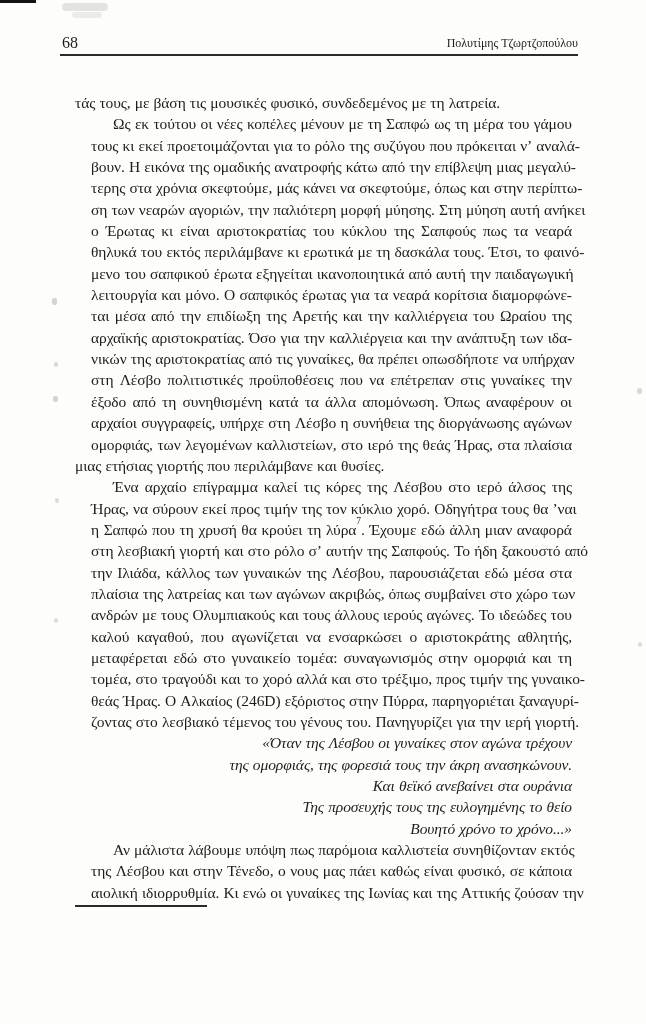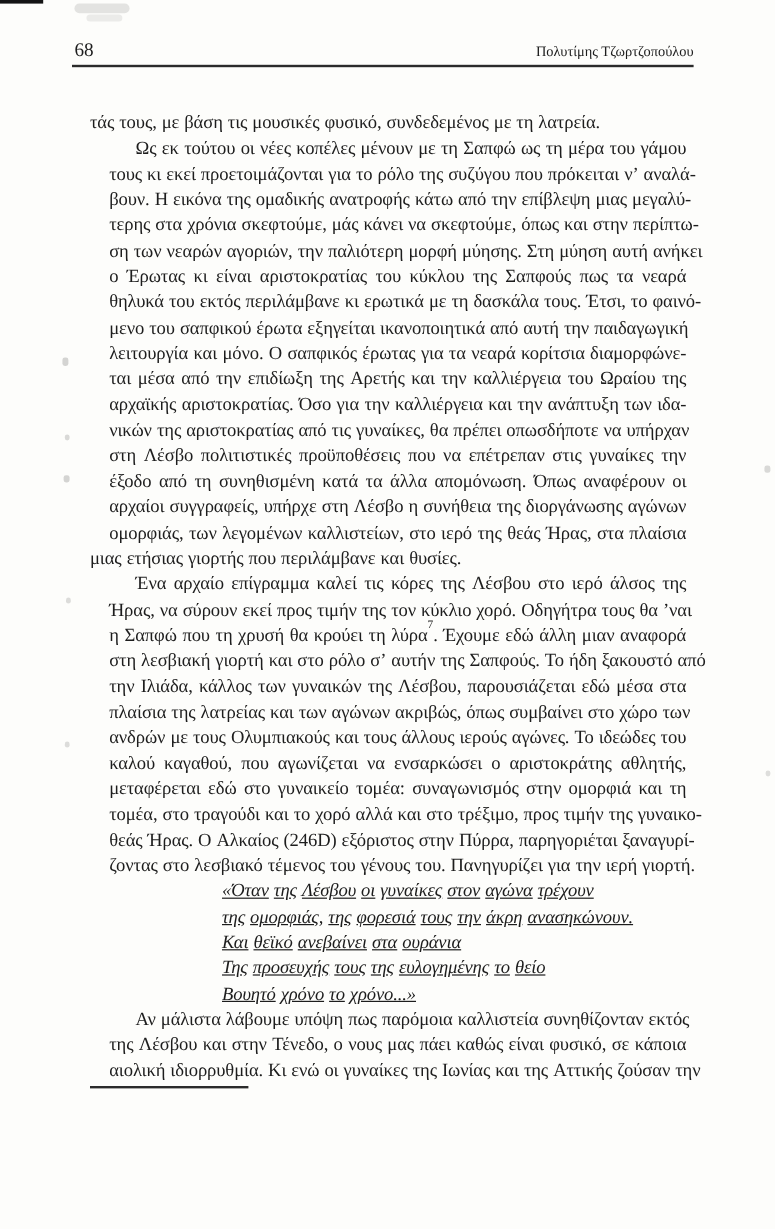--- a/index.html
+++ b/index.html
@@ -36,22 +36,21 @@
     display:flex; flex-wrap:nowrap; align-items:baseline;
     column-gap:4.2px;
     height:21.35px; line-height:21.35px;
     font-size:15.5px;
     letter-spacing:-0.1px;
   }
   .line.just { justify-content:space-between;margin-left:16px; }
   .line.indent { padding-left:22px; }
   .line.quote {
     margin-left:110px; font-style:italic;
-    justify-content:flex-start;
-    text-decoration:underline;
+    justify-content:flex-end;
   }
   .line .w { white-space:pre; flex:0 0 auto; }
   .line sup {
     font-size:9.5px; line-height:0;
     position:relative; top:-4.5px;
   }
   
   .footnote-rule {
     position:absolute; left:75px; top:905px; width:132px; height:2px;
     background:#2b2b2b;

